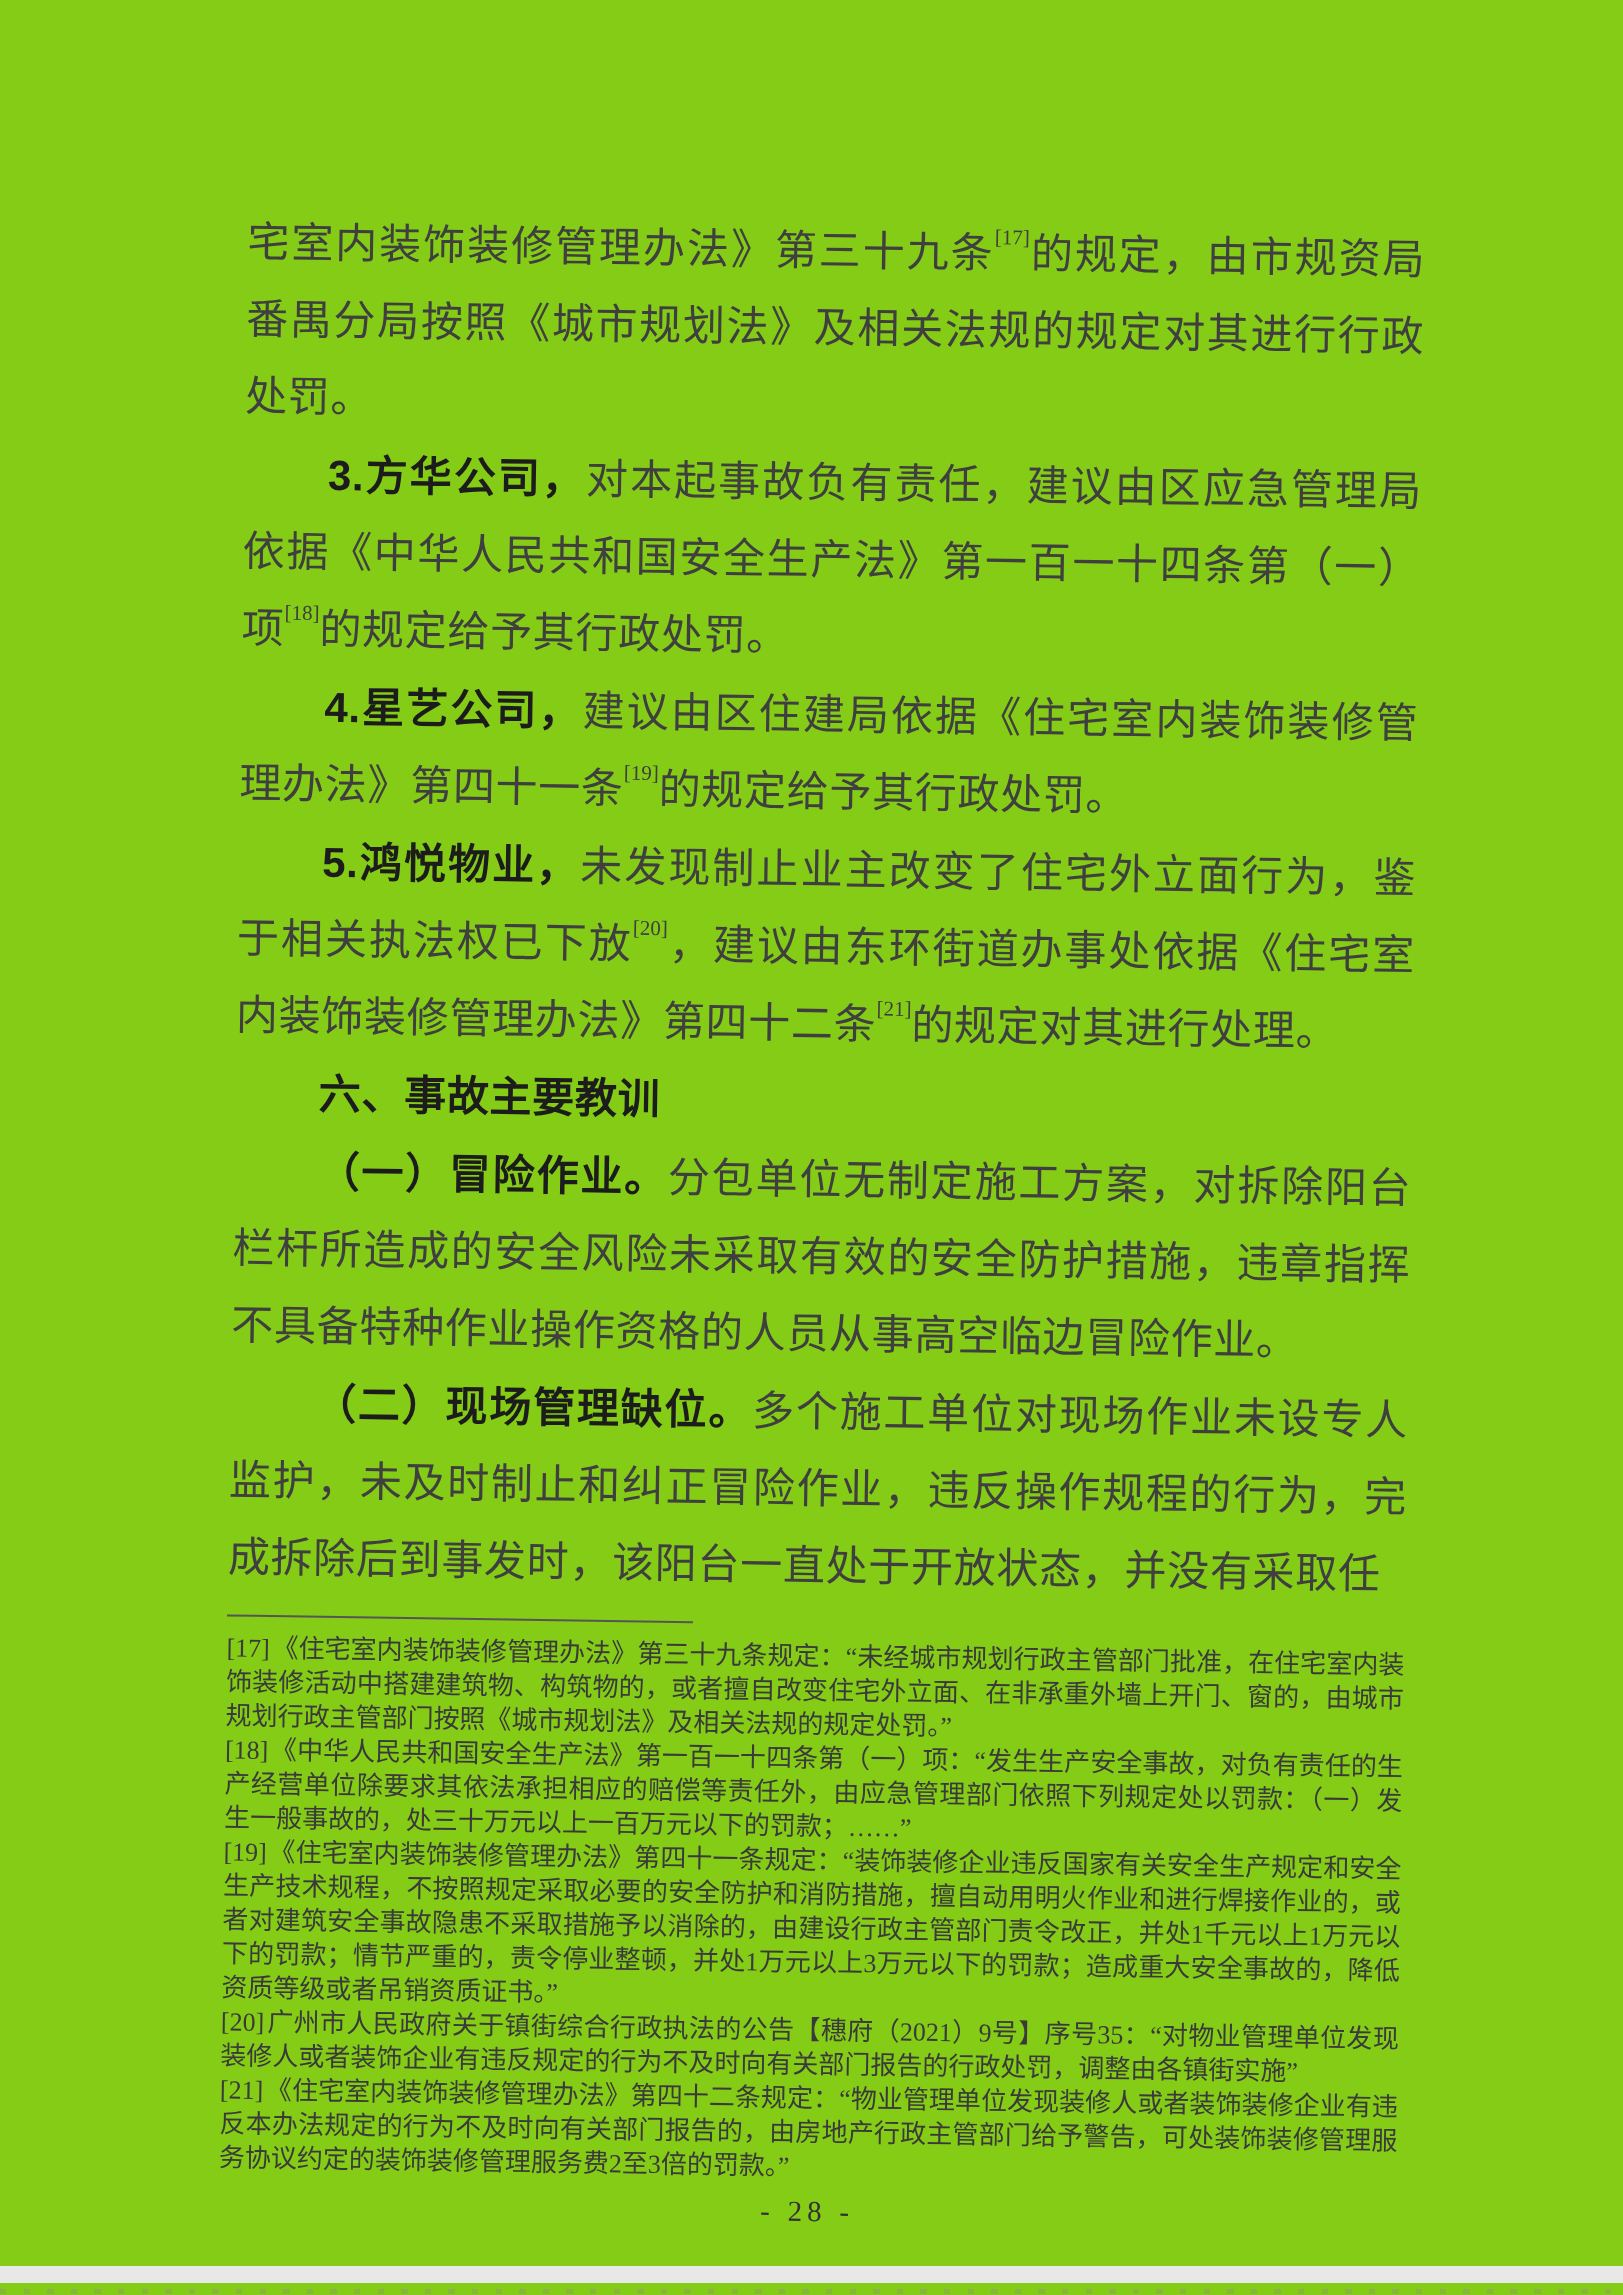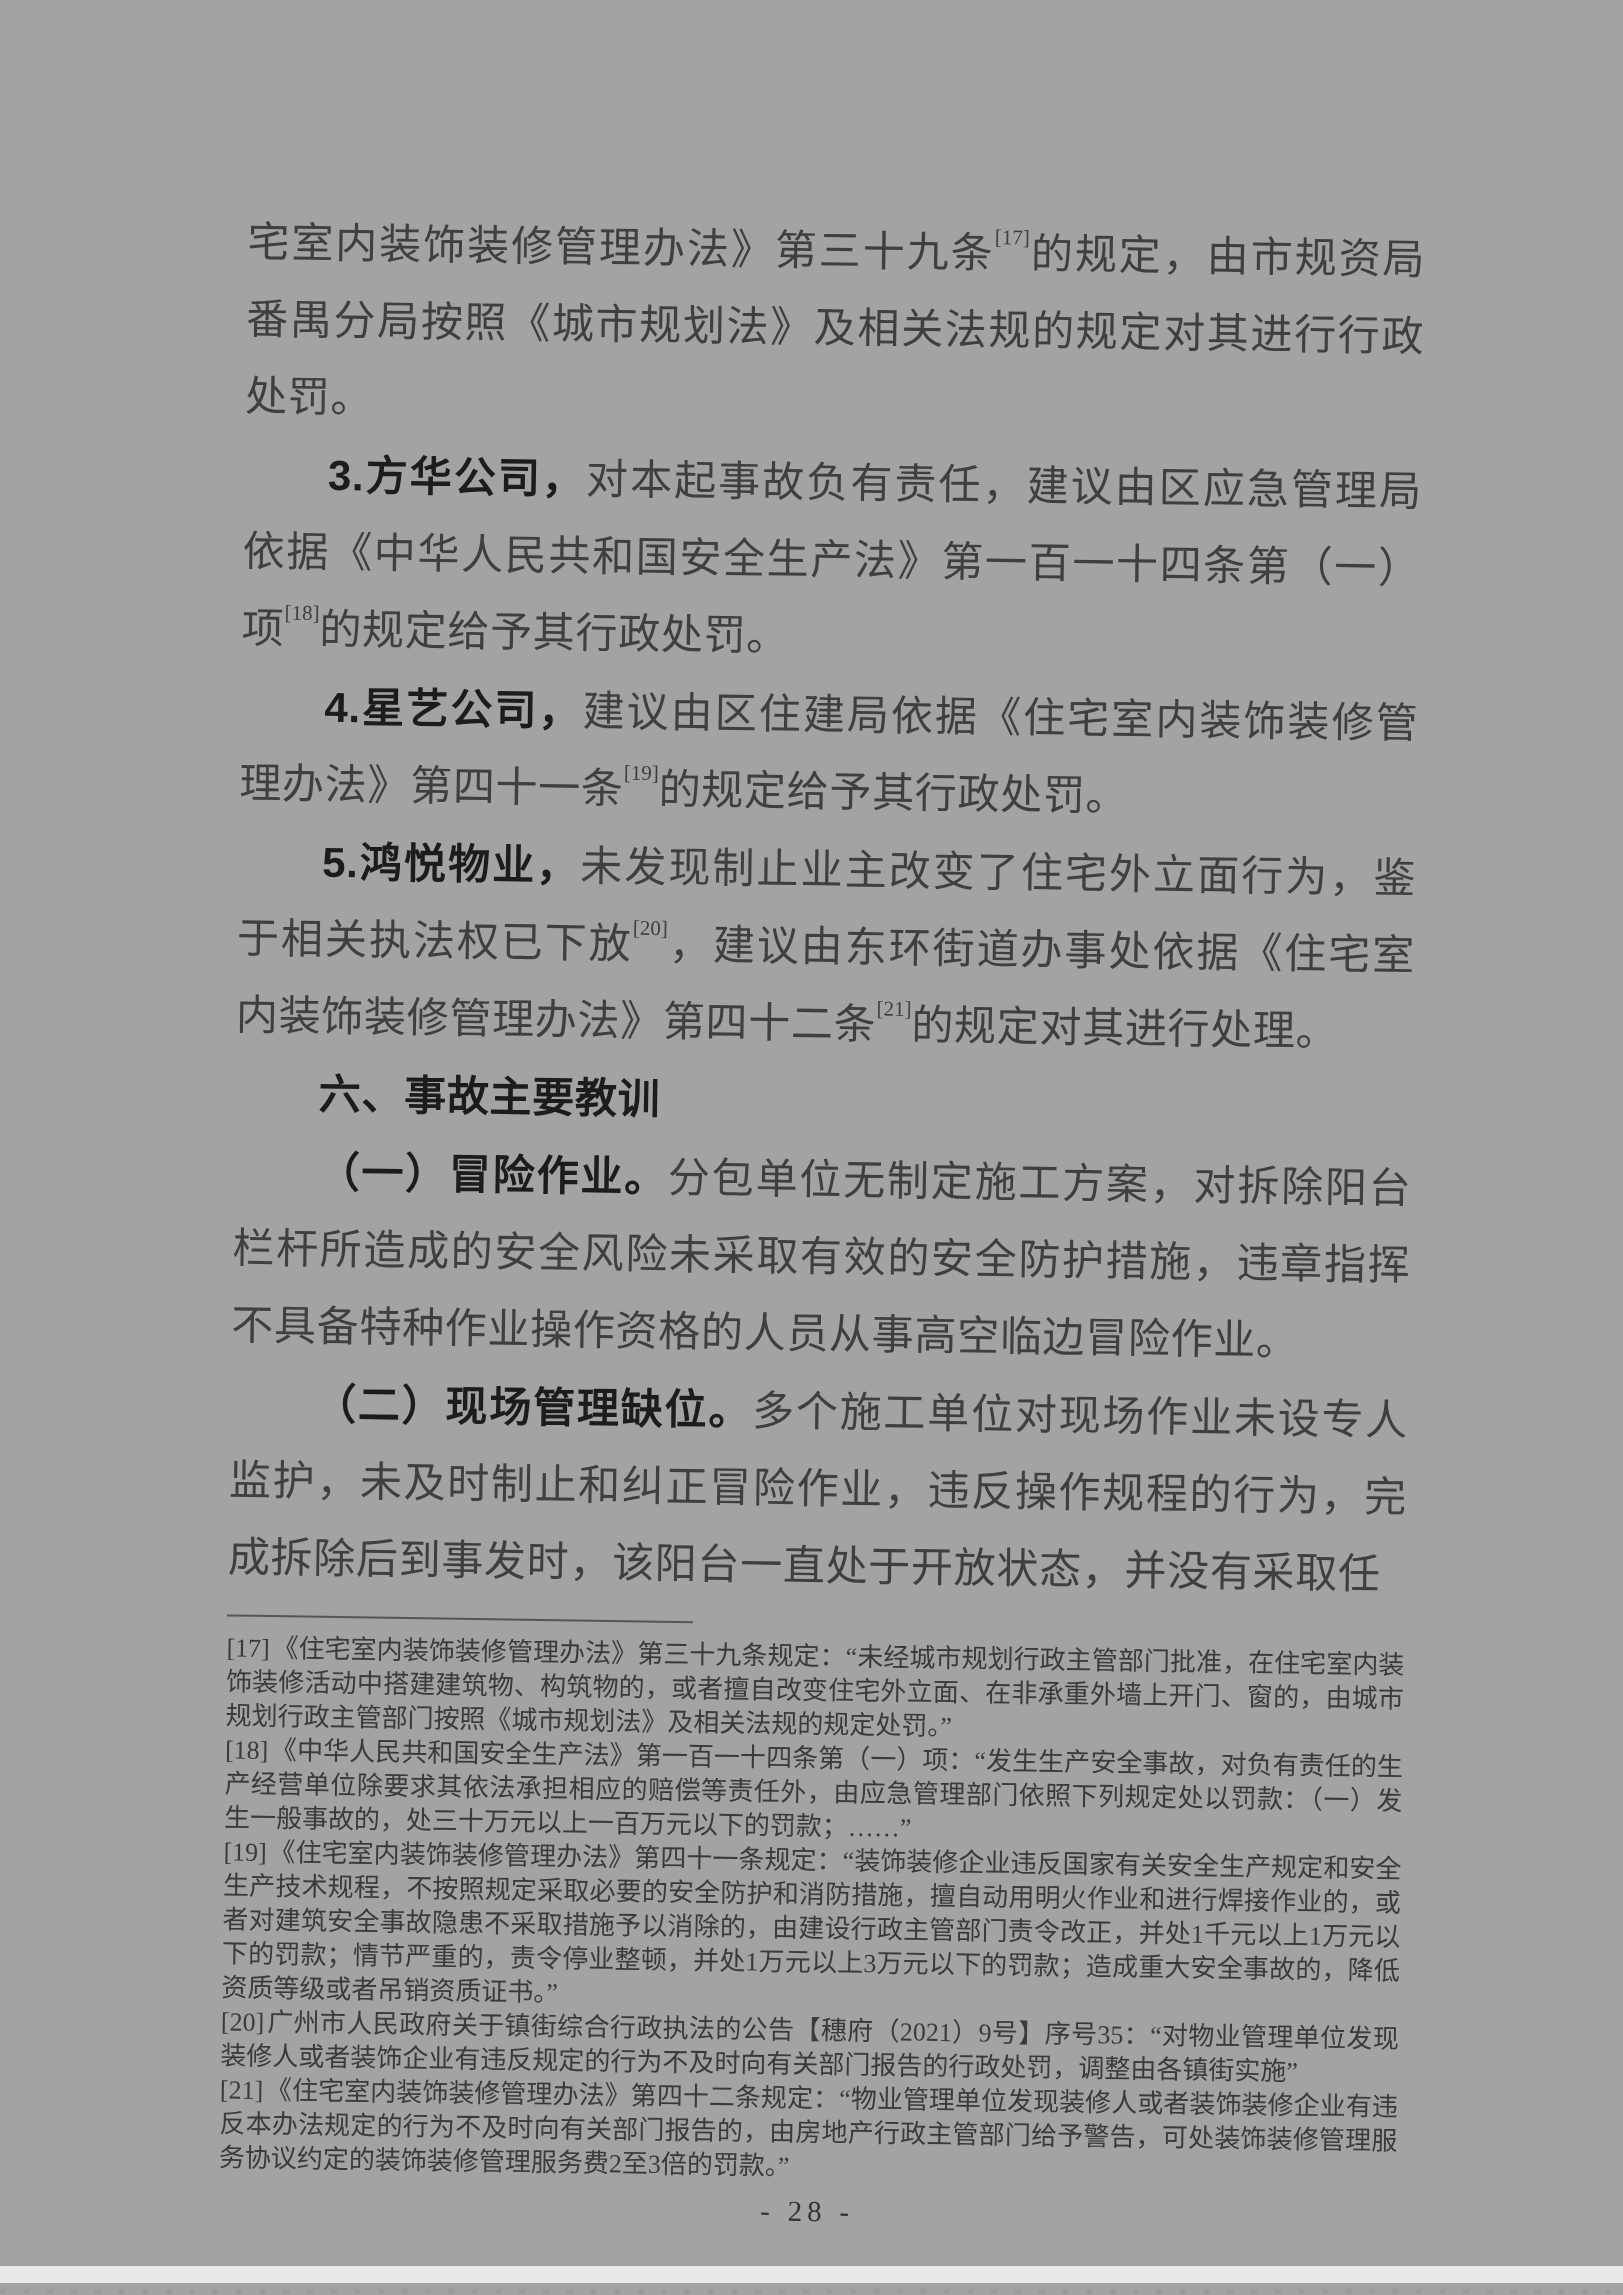--- a/index.html
+++ b/index.html
@@ -1,20 +1,20 @@
 <!DOCTYPE html>
 <html lang="zh-CN" style="font-size:10.5px"><head>
 <meta charset="utf-8">
 <style>
   html, body { margin: 0; padding: 0; }
   .page {
     position: relative;
     width: 1623px;
     height: 2295px;
-    background: #a3a3a3;
+    background: #84cc16;
     overflow: hidden;
     font-family: "Liberation Serif", "DejaVu Serif", serif;
   }
   
   .content {
     position: absolute;
     left: 234px;
     top: 213px;
     width: 1178px;
     transform: rotate(0.85deg);

